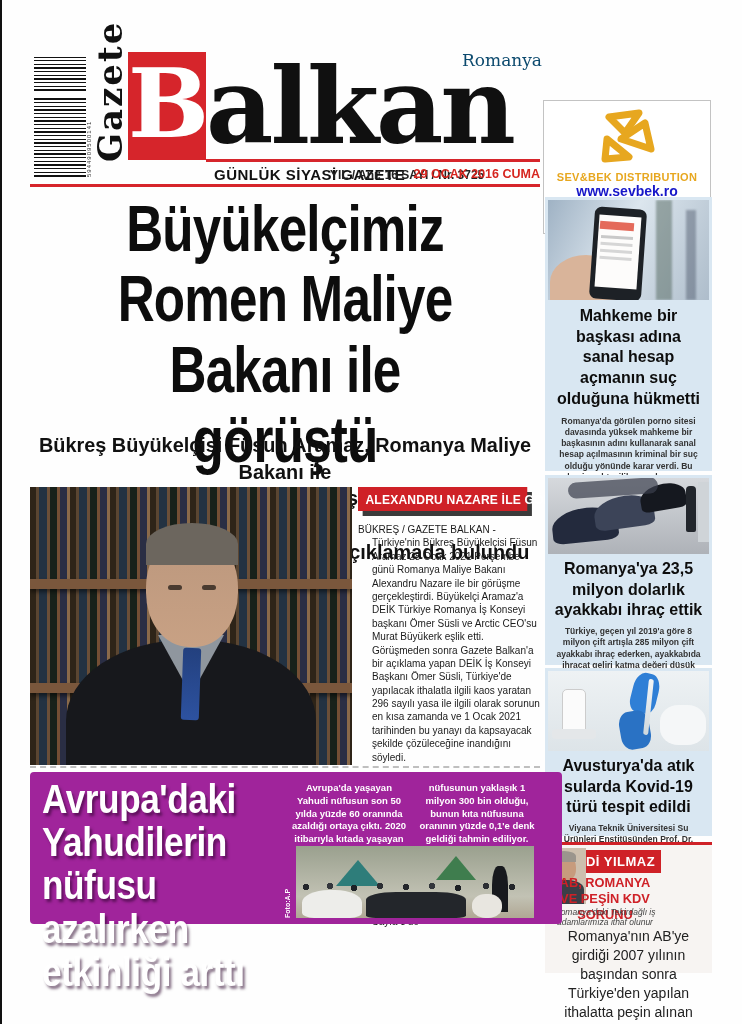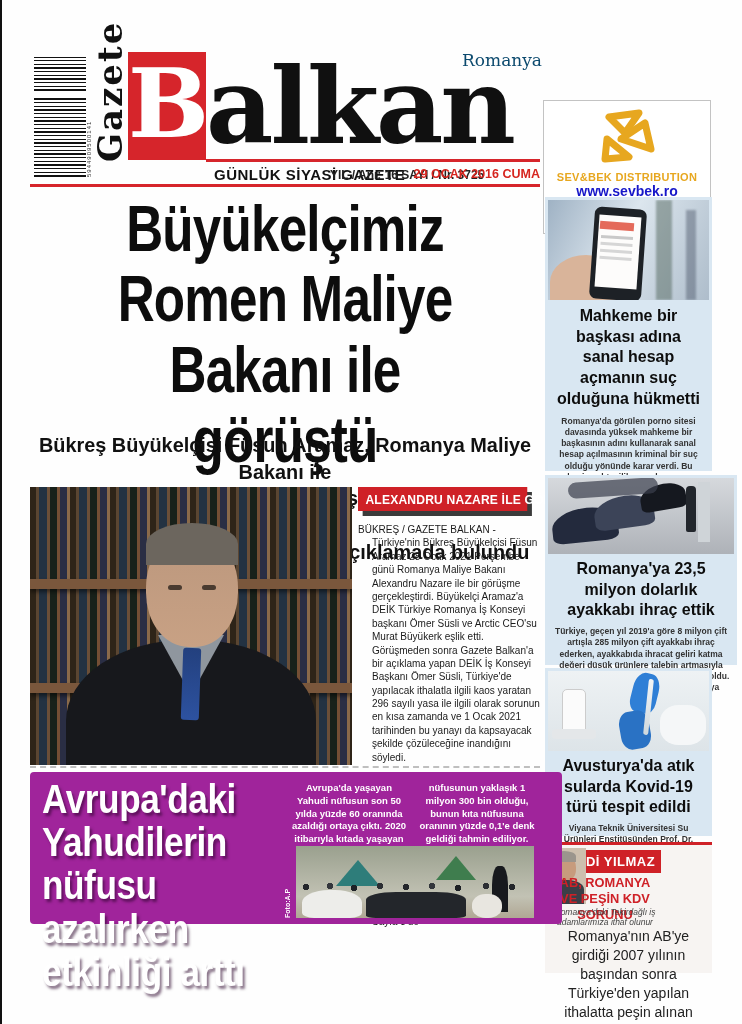--- a/index.html
+++ b/index.html
@@ -148,21 +148,21 @@
       <div class="shape" style="left:2px;top:55px;width:80px;height:60px;background:#d9b49a;border-radius:45% 55% 20% 20%;"></div>
       <div class="shape" style="left:44px;top:8px;width:52px;height:92px;background:#1d2126;border-radius:7px;transform:rotate(4deg);"></div>
       <div class="shape" style="left:49px;top:16px;width:42px;height:72px;background:#fdfcfb;transform:rotate(4deg);"></div>
       <div class="shape" style="left:52px;top:22px;width:34px;height:8px;background:#e46a5a;transform:rotate(4deg);"></div>
       <div class="shape" style="left:53px;top:36px;width:32px;height:3px;background:#c9c9c9;transform:rotate(4deg);box-shadow:0 7px 0 #d6d6d6,0 14px 0 #d6d6d6,0 21px 0 #d6d6d6;"></div>
     </div>
     <div class="side-h" style="margin:6px 4px 0;">Mahkeme bir başkası adına sanal hesap açmanın suç olduğuna hükmetti</div>
     <div class="side-b" style="margin:6px 7px 0;">Romanya'da görülen porno sitesi davasında yüksek mahkeme bir başkasının adını kullanarak sanal hesap açılmasının kriminal bir suç olduğu yönünde karar verdi. Bu eylemin sahtecilik suçu kapsamına girdiğine karar verilmesi ile sosyal medya için de bir içtihat oluşturup oluşturmayacağı tartışılıyor. Sayfa 7'de</div>
   </div>
 
-  <div class="abs panel" style="left:545px;top:475px;width:192px;height:190px;">
+  <div class="abs panel" style="left:545px;top:475px;width:167px;height:190px;">
     <div class="photo" style="margin:3px;height:76px;background:linear-gradient(#d6d9dd,#aeb2b8);">
       <div class="shape" style="left:4px;top:30px;width:66px;height:34px;background:#232a3d;border-radius:55% 45% 18% 18%;transform:rotate(-6deg);"></div>
       <div class="shape" style="left:46px;top:18px;width:60px;height:32px;background:#3c4458;border-radius:55% 45% 18% 18%;transform:rotate(-8deg);"></div>
       <div class="shape" style="left:92px;top:6px;width:46px;height:26px;background:#15181f;border-radius:55% 45% 18% 18%;transform:rotate(-10deg);"></div>
       <div class="shape" style="left:20px;top:2px;width:90px;height:16px;background:#3a3f4d;border-radius:8px;transform:rotate(-4deg);opacity:.7;"></div>
       <div class="shape" style="left:138px;top:8px;width:10px;height:46px;background:#22262c;border-radius:4px 4px 2px 2px;"></div>
       <div class="shape" style="left:150px;top:4px;width:12px;height:60px;background:#cfd4d8;"></div>
     </div>
     <div class="side-h" style="margin:5px 4px 0;">Romanya'ya 23,5 milyon dolarlık ayakkabı ihraç ettik</div>
     <div class="side-b" style="margin:5px 7px 0;">Türkiye, geçen yıl 2019'a göre 8 milyon çift artışla 285 milyon çift ayakkabı ihraç ederken, ayakkabıda ihracat geliri katma değeri düşük ürünlere talebin artmasıyla yüzde 11,9 düşerek 819,4 milyon dolar oldu. En fazla ayakkabı ihracatı ise Rusya'ya yapıldı. Sayfa 7'de</div>

